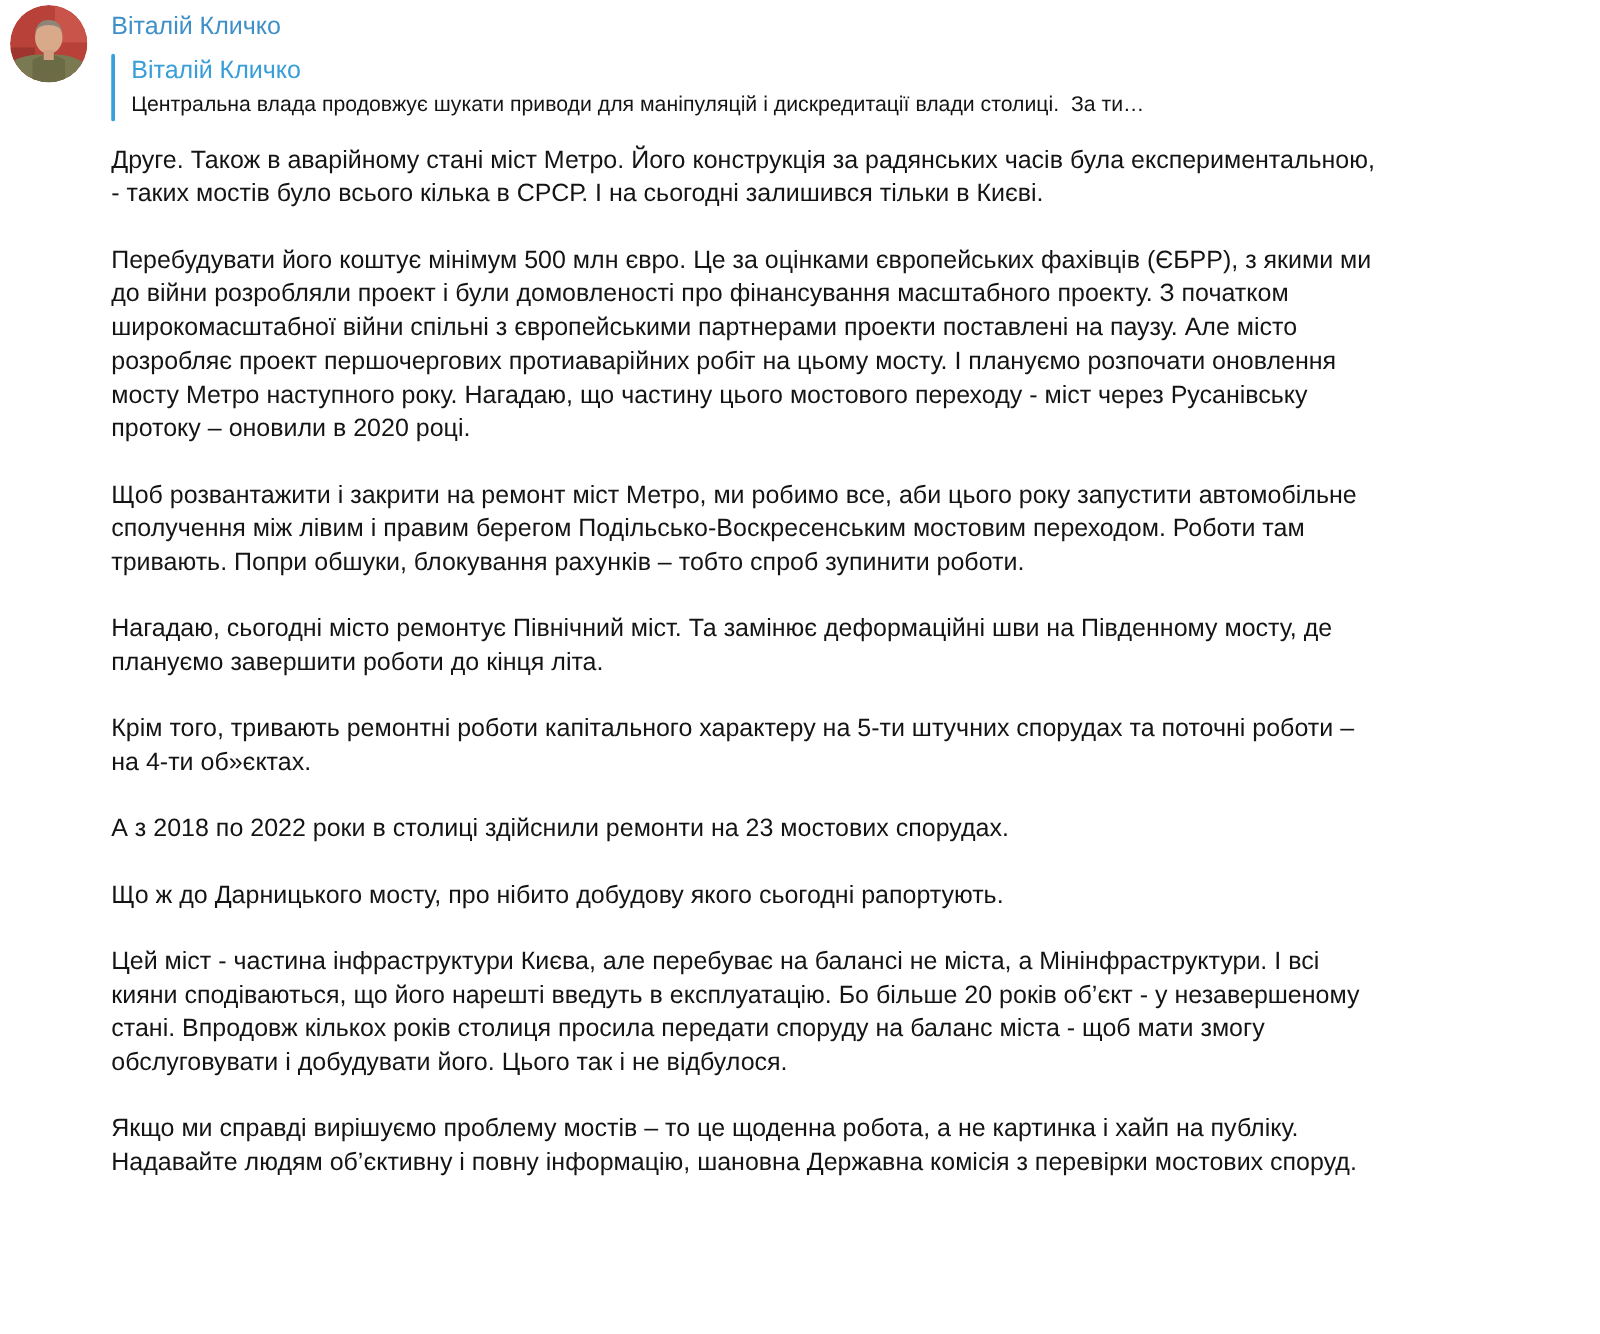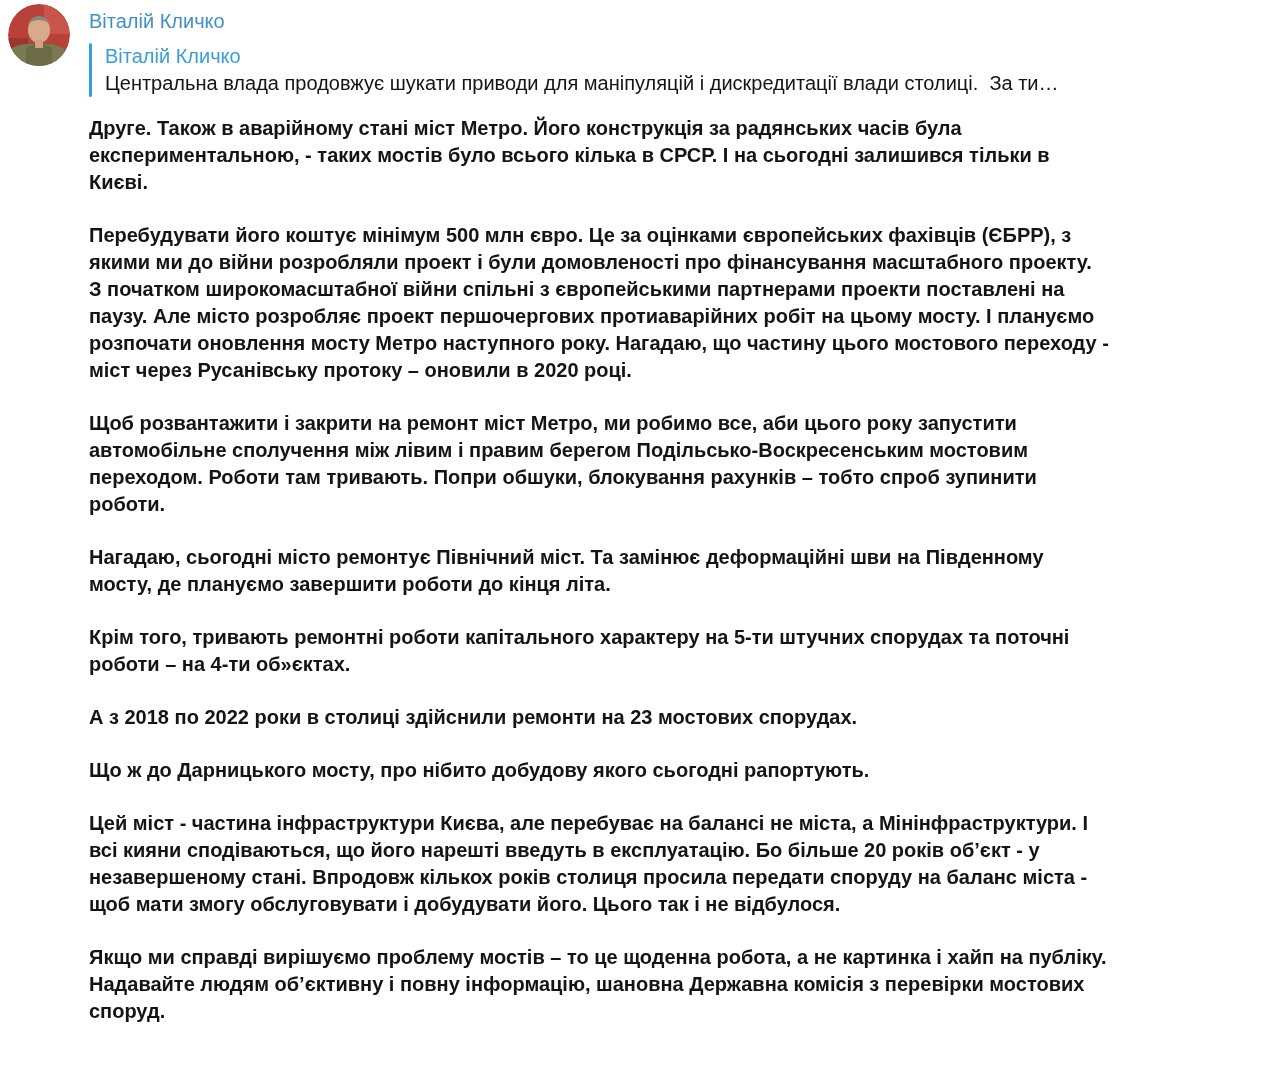--- a/index.html
+++ b/index.html
@@ -52,35 +52,34 @@
   .quote-content {
     padding-left: 13px;
     min-width: 0;
   }
   .quote-author {
     color: var(--quote_blue, #389ed8);
     font-size: 20px;
     line-height: 27px;
   }
   .quote-text {
-    font-size: 20px;
+    font-size: 17px;
     line-height: 27px;
     white-space: pre;
     overflow: hidden;
     color: var(--text, #141414);
   }
   .message-body {
     margin-top: 11px;
   }
   .message-body p {
     font-size: 20px;
     line-height: 27px;
     margin: 18px 0 26px 0;
     color: var(--text, #141414);
-    font-weight: bold;
   }
 </style>
 </head>
 <body>
 
 <div class="post">
   <div class="avatar">
     <svg width="62" height="62" viewBox="0 0 62 62">
       <defs>
         <clipPath id="c">

